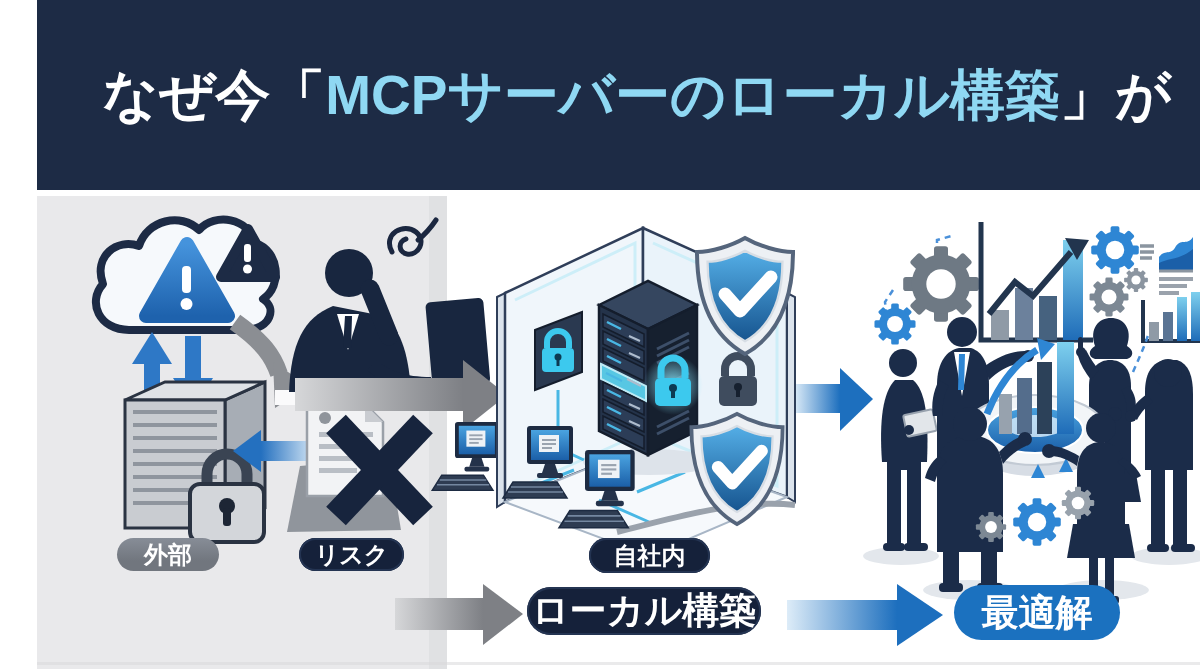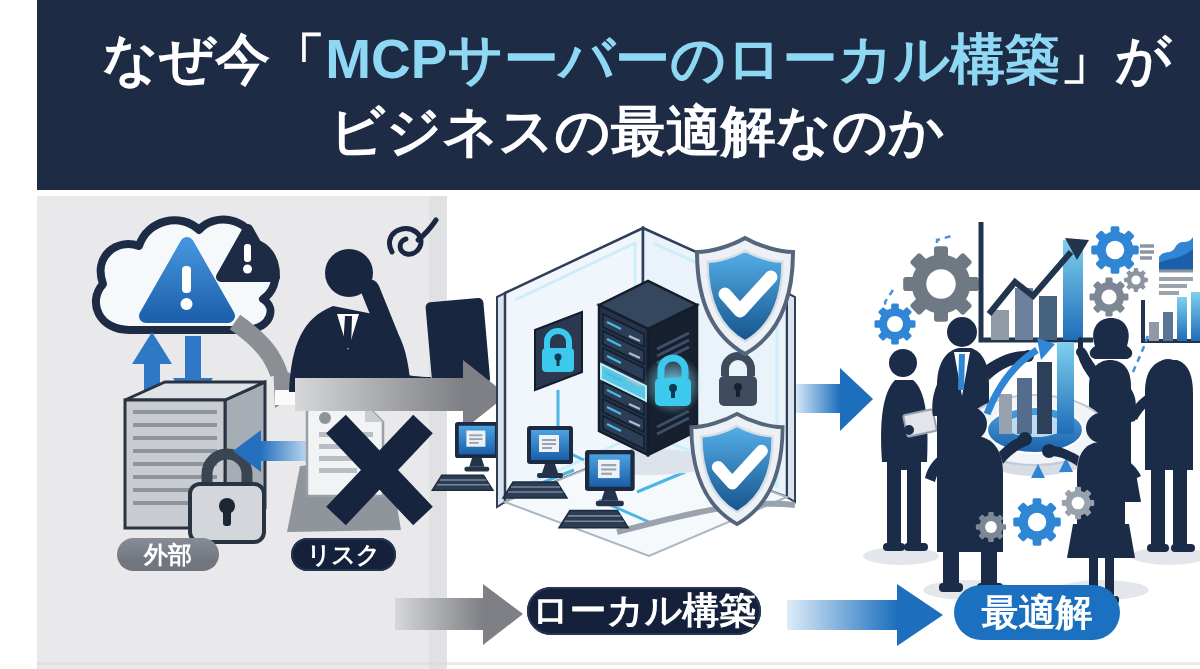--- a/index.html
+++ b/index.html
@@ -34,21 +34,20 @@
   .bottom-line{position:absolute;left:0;top:662px;width:1200px;height:3px;background:#d8d9db;opacity:.55;z-index:2;}
 </style>
 </head>
 <body>
 
 <div class="stage">
 
   <header class="hdr">
     <h1>
       <span class="t-line"><span>なぜ今「</span><span class="hl">MCPサーバーのローカル構築</span><span>」が</span></span>
-      <span class="t-line">ビジネスの最適解なのか</span>
     </h1>
   </header>
 
   <svg class="art" width="1200" height="669" viewBox="0 0 1200 669">
     <defs>
       <linearGradient id="gGrayArr" x1="0" y1="0" x2="1" y2="0">
         <stop offset="0" stop-color="#d6d7d9"></stop>
           <stop offset="1" stop-color="#7e8085"></stop>
       </linearGradient>
       <linearGradient id="gBlueArr" x1="0" y1="0" x2="1" y2="0">
@@ -401,18 +400,19 @@
         <path d="M1086,458 C1094,462 1100,468 1104,476 L1096,480 C1092,472 1086,466 1080,462 Z"></path>
       </g>
 
       <use href="#gear" transform="translate(954,527) scale(0.28)" fill="#7c8894"></use>
       <use href="#gear" transform="translate(1000,522) scale(0.44)" fill="#2e86d4"></use>
       <use href="#gear" transform="translate(1041,503) scale(0.30)" fill="#98a2ac"></use>
     </g>
   </svg>
 
   <div class="pill pill-gray sm" style="left:80px;top:538px;width:102px;height:33px;">外部</div>
-  <div class="pill pill-navy sm" style="left:254px;top:538px;width:105px;height:33px;">リスク</div>
+  <div class="pill pill-navy sm" style="left:262px;top:538px;width:105px;height:33px;">リスク</div>
+  <div class="pill pill-navy sm" style="left:552px;top:538px;width:121px;height:35px;">自社内</div>
   <div class="pill pill-navy lg" style="left:490px;top:587px;width:234px;height:48px;">ローカル構築</div>
   <div class="pill pill-blue lg" style="left:917px;top:585px;width:166px;height:55px;">最適解</div>
 
   <div class="bottom-line"></div>
 </div>
 
 </body></html>

